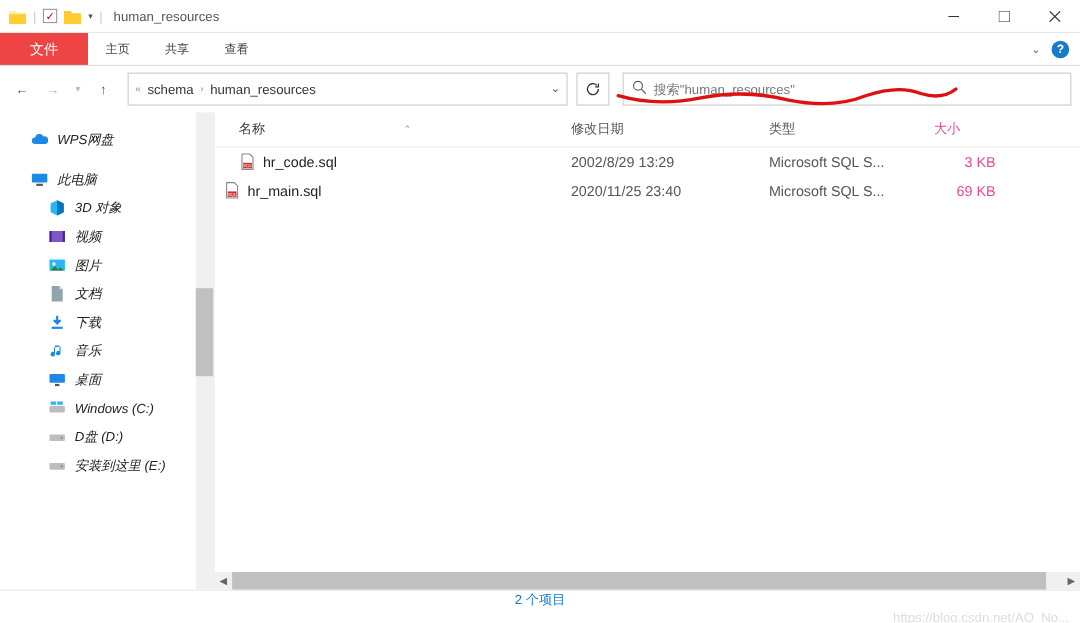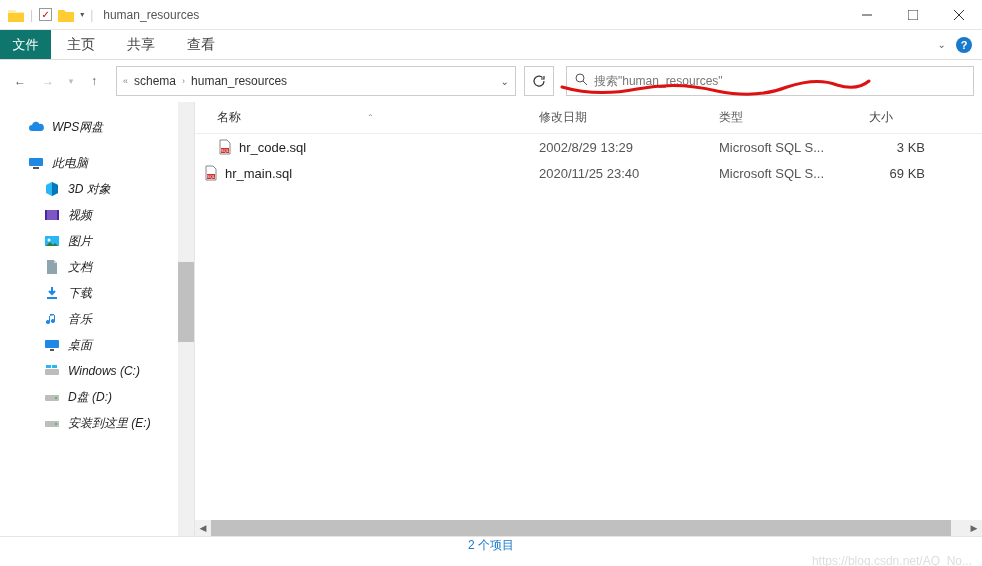--- a/index.html
+++ b/index.html
@@ -6,22 +6,22 @@
 body { width:982px; height:566px; background:#fff; color:#333; font-size:12px; overflow:hidden; position:relative; }
 .titlebar { height:30px; display:flex; align-items:center; border-bottom:1px solid #e5e5e5; }
 .titlebar .left { display:flex; align-items:center; gap:6px; padding-left:8px; }
 .titlebar .folder-ico { width:16px; height:14px; }
 .titlebar .checkbox { width:13px; height:13px; border:1px solid #999; display:flex; align-items:center; justify-content:center; color:#b00; font-size:10px; }
 .titlebar .sep { color:#ccc; }
 .titlebar .title { font-size:12px; color:#555; margin-left:4px; }
 .titlebar .winbtns { margin-left:auto; display:flex; }
 .titlebar .winbtn { width:46px; height:30px; display:flex; align-items:center; justify-content:center; color:#444; }
 .ribbon { height:30px; display:flex; align-items:stretch; border-bottom:1px solid #ddd; }
-.ribbon .tab-file { background:#0f766e; color:#fff; width:51px; display:flex; align-items:center; justify-content:center; font-size:13px; }
-.ribbon .tab { padding:0 16px; display:flex; align-items:center; color:#444; font-size:14px; }
+.ribbon .tab-file { background:#ef4444; color:#fff; width:80px; display:flex; align-items:center; justify-content:center; font-size:13px; }
+.ribbon .tab { padding:0 16px; display:flex; align-items:center; color:#444; font-size:11px; }
 .ribbon .right { margin-left:auto; display:flex; align-items:center; padding-right:10px; gap:10px; }
 .ribbon .chev { color:#666; font-size:10px; }
 .ribbon .help { width:16px; height:16px; border-radius:50%; background:#1979ca; color:#fff; display:flex; align-items:center; justify-content:center; font-size:11px; font-weight:bold; }
 .navbar { height:42px; display:flex; align-items:center; padding:0 8px; gap:4px; }
 .navbar .navbtn { width:24px; height:24px; display:flex; align-items:center; justify-content:center; color:#555; }
 .navbar .navbtn.disabled { color:#bbb; }
 .addr { flex:0 0 400px; height:30px; border:1px solid #ccc; display:flex; align-items:center; padding:0 6px; gap:6px; margin-left:6px; }
 .addr .crumb { color:#333; }
 .addr .csep { color:#888; font-size:9px; }
 .addr .drop { margin-left:auto; color:#555; }
@@ -37,23 +37,23 @@
 .nav .vscroll { position:absolute; right:0; top:0; width:16px; height:100%; background:#f0f0f0; }
 .nav .vthumb { position:absolute; right:0; top:160px; width:16px; height:80px; background:#c0c0c0; }
 .ic { width:16px; height:16px; display:inline-block; }
 .main { flex:1; display:flex; flex-direction:column; position:relative; }
 .cols { height:32px; display:flex; align-items:center; border-bottom:1px solid #eee; color:#333; font-size:12px; }
 .cols .col { padding-left:8px; }
 .cols .sort { font-size:8px; color:#888; margin-left:6px; }
 .row { height:26px; display:flex; align-items:center; font-size:13px; color:#222; }
 .row .cell { padding-left:8px; white-space:nowrap; overflow:hidden; text-overflow:ellipsis; }
 .c-name { flex:0 0 316px; display:flex; align-items:center; gap:6px; }
-.c-date { flex:0 0 180px; color:#555;margin-left:20px; }
+.c-date { flex:0 0 180px; color:#555; }
 .c-type { flex:0 0 150px; color:#555; }
-.c-size { flex:0 0 84px; text-align:right; padding-right:20px; color:#404040; }
+.c-size { flex:0 0 84px; text-align:right; padding-right:20px; color:#ec4899; }
 .sql-ico { width:16px; height:16px; }
 .hscroll { position:absolute; bottom:0; left:0; right:0; height:16px; background:#f0f0f0; display:flex; align-items:center; }
 .hscroll .arrow { width:16px; height:16px; display:flex; align-items:center; justify-content:center; color:#666; font-size:9px; }
 .hscroll .track { flex:1; height:16px; position:relative; }
 .hscroll .thumb { position:absolute; left:0; top:0; height:16px; width:740px; background:#c0c0c0; }
 .status { height:28px; border-top:1px solid #e5e5e5; display:flex; align-items:center; padding:0 10px; color:#1979ca; font-size:12px;flex-direction:column; }
 .status .watermark { margin-left:auto; color:#ddd; font-size:12px; }
 .status .viewbtn { width:24px; height:20px; border:1px solid #ccc; margin-left:4px; display:flex; align-items:center; justify-content:center; }
 .status .viewbtn.active { border-color:#1979ca; }
 </style>

